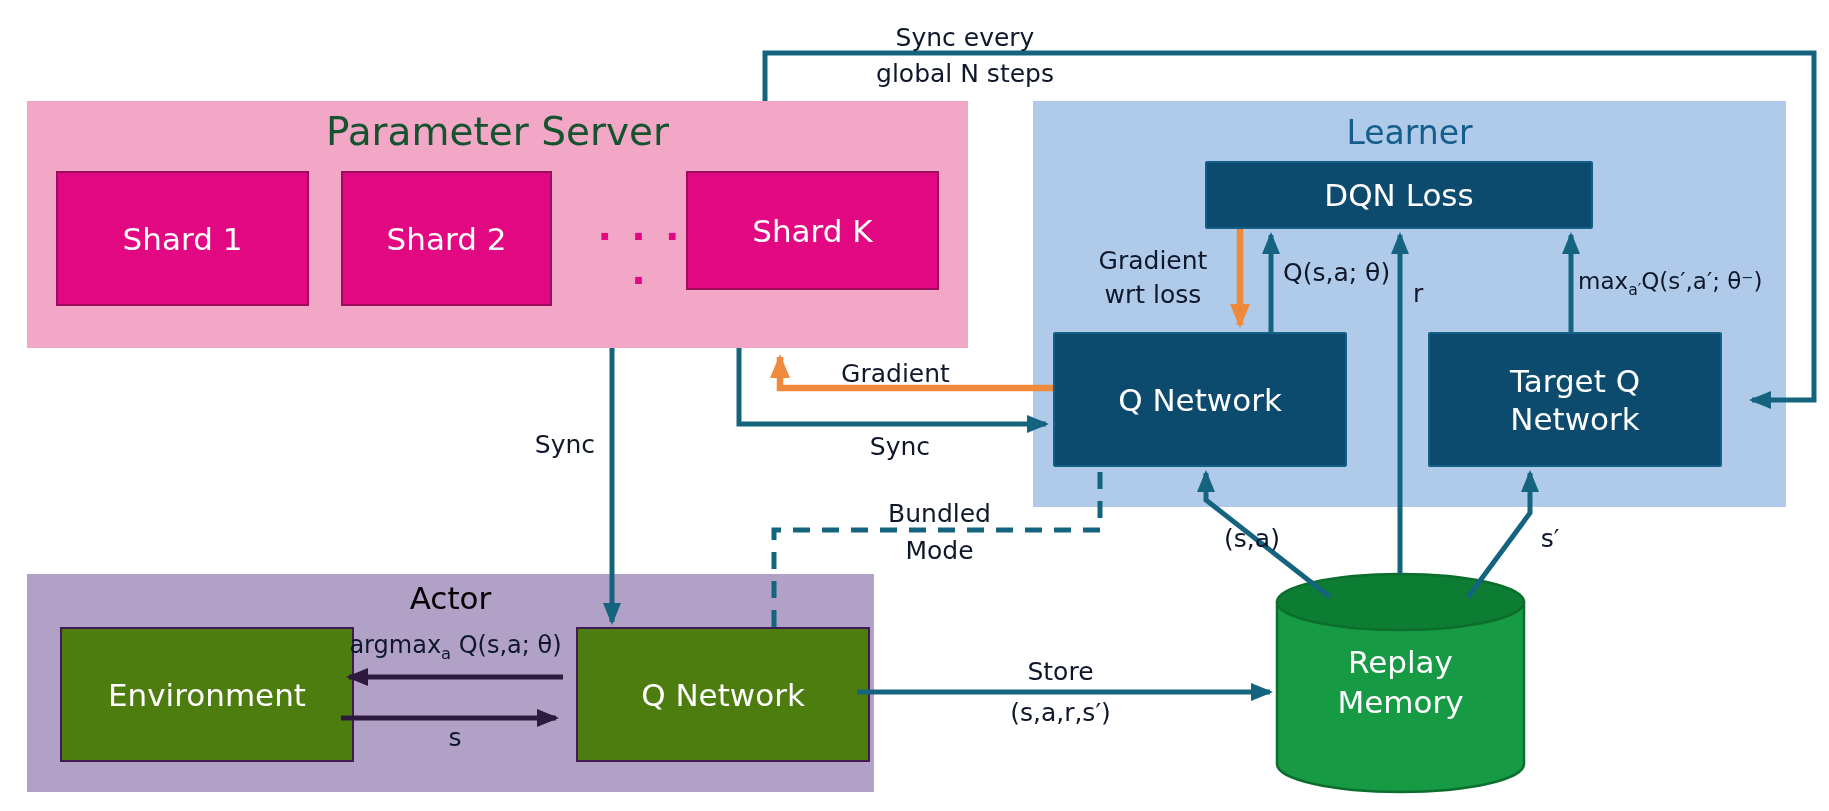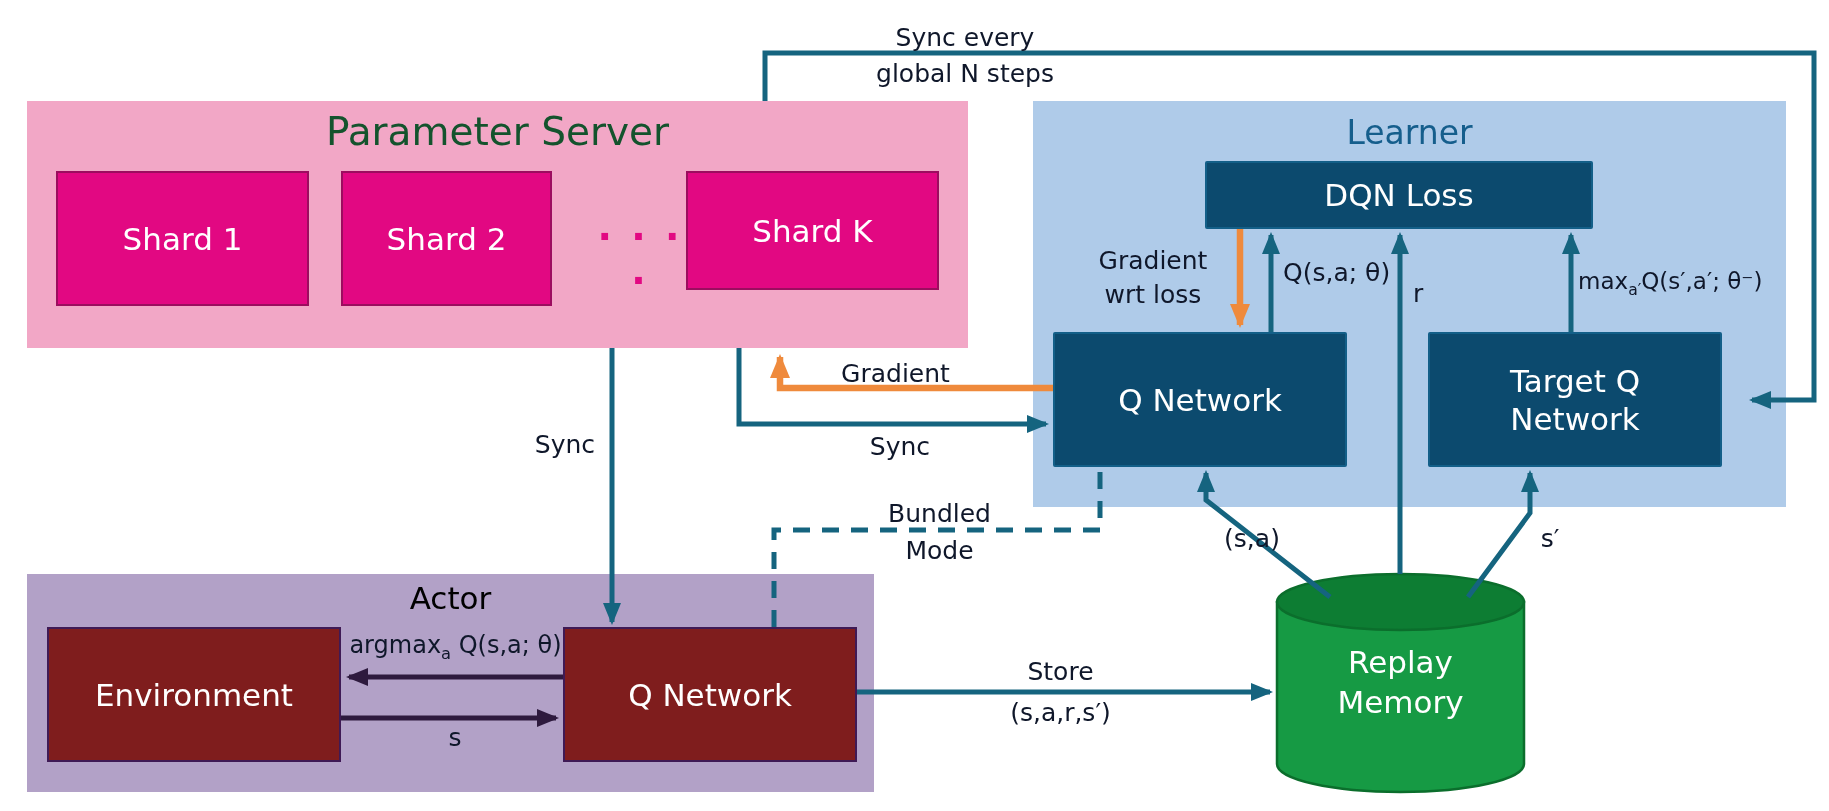--- a/index.html
+++ b/index.html
@@ -15,21 +15,21 @@
 
   .ptitle { position:absolute; width:100%; text-align:center; z-index:2; }
   .ps-t { top:8px;  font-size:39px; color:#14532d; }
   .lt-t { top:12px; font-size:33px; color:#155E8C; }
   .at-t { top:6px;  font-size:31px; color:#000000; }
 
   .node { position:absolute; z-index:2; display:flex; align-items:center; justify-content:center;
           text-align:center; color:#ffffff; font-size:31px; line-height:38px; }
   .shard  { background:#E20882; border:2.5px solid #9C0D5F; }
   .blue   { background:#0c4a6e; border:2.5px solid #135F88; border-radius:2px; }
-  .purple { background:#7f1d1d; border:2.5px solid #3F1A55; }
+  .purple { background:#4d7c0f; border:2.5px solid #3F1A55;margin-left:13px; }
 
   #n-shard1 { left:56px;  top:171px; width:253px; height:135px; }
   #n-shard2 { left:341px; top:171px; width:211px; height:135px; }
   #n-shardk { left:686px; top:171px; width:253px; height:119px; }
   #n-dqn { left:1205px; top:161px; width:388px; height:68px; }
   #n-lq  { left:1053px; top:332px; width:294px; height:135px; }
   #n-tq  { left:1404px; top:332px; width:294px; height:135px;margin-left:24px; }
   #n-env { left:47px;  top:627px; width:294px; height:135px; }
   #n-aq  { left:563px; top:627px; width:294px; height:135px; }
 

